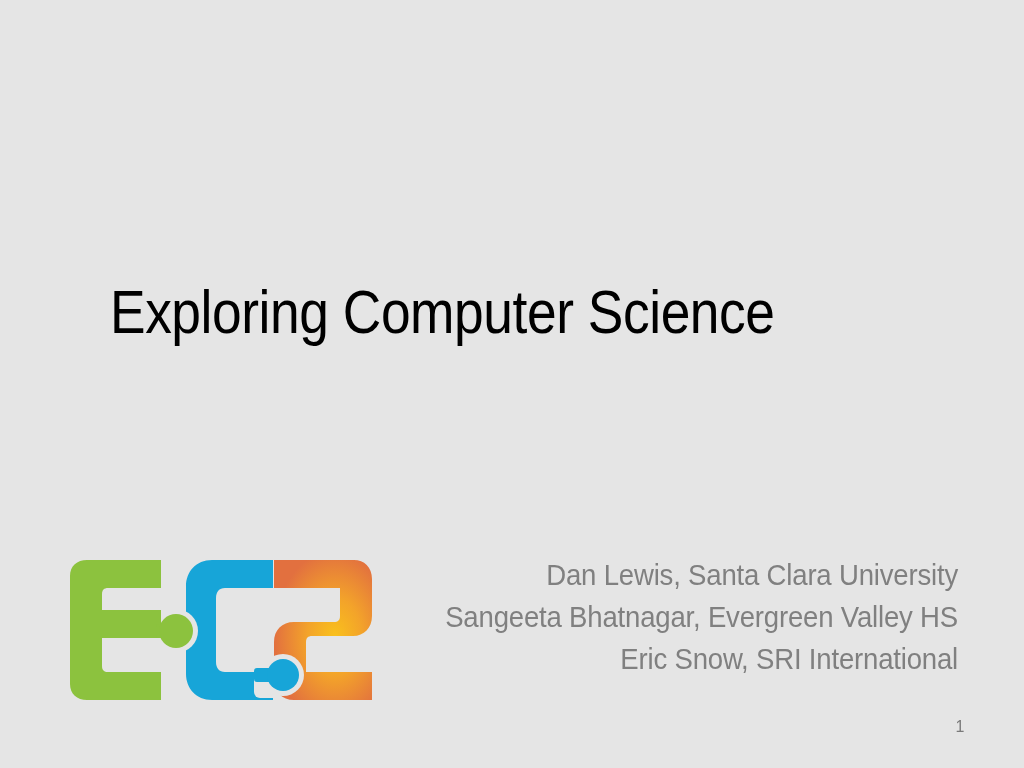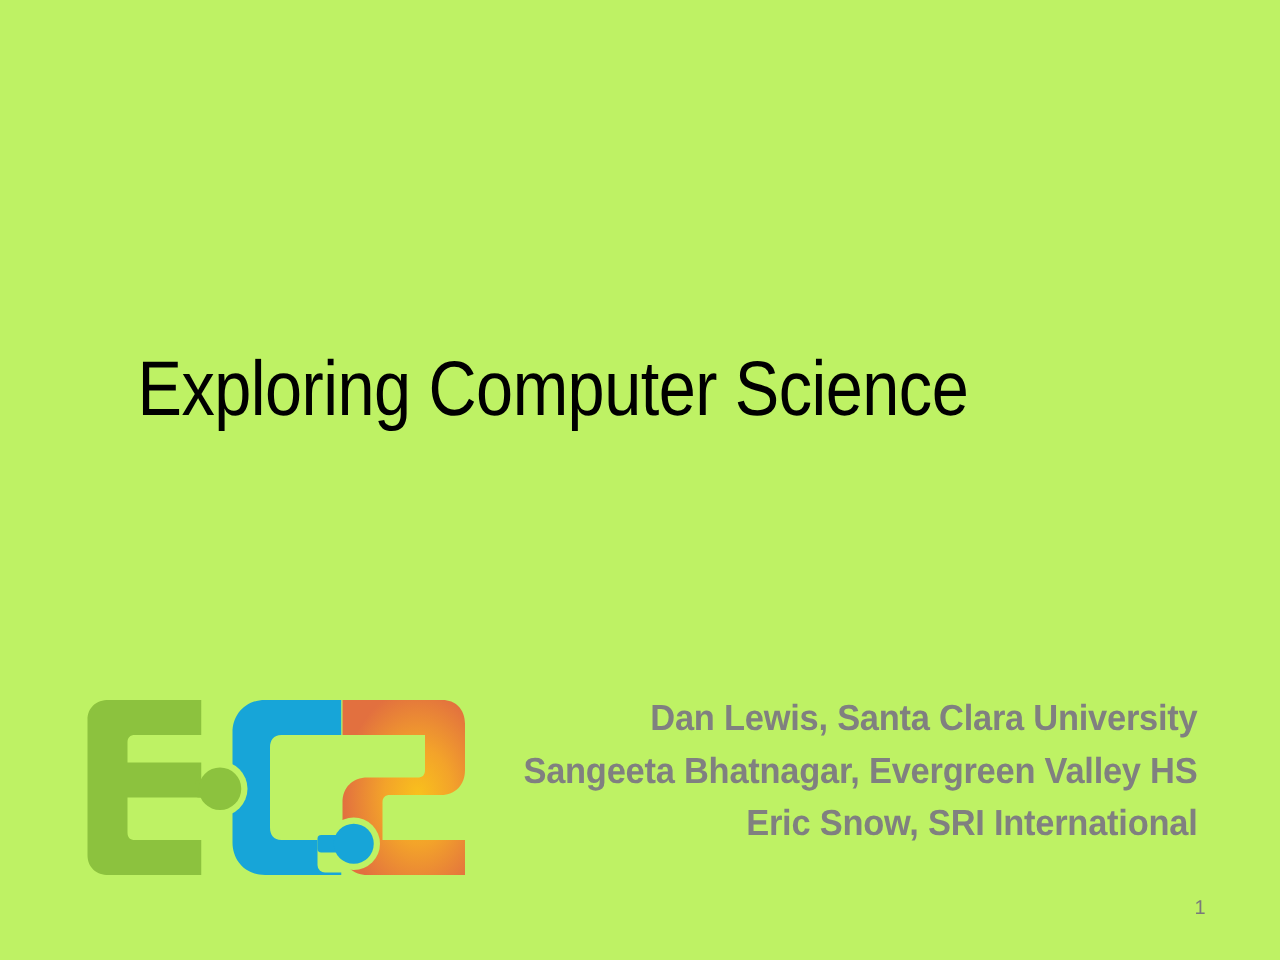--- a/index.html
+++ b/index.html
@@ -8,21 +8,21 @@
     padding: 0;
     background: #ffffff;
   }
   body {
     font-family: "Liberation Sans", sans-serif;
   }
   #slide {
     position: relative;
     width: 1024px;
     height: 768px;
-    background: #bef264;
+    background: #e5e5e5;
     overflow: hidden;
   }
 
   
   #slide-title {
     position: absolute;
     left: 110px;
     top: 278px;
     width: 800px;
     font-family: "Liberation Sans", sans-serif;
@@ -39,21 +39,21 @@
   
   #authors {
     position: absolute;
     right: 66px;
     top: 554px;
     width: 600px;
     text-align: right;
     color: #808080;
     font-family: "Liberation Sans", sans-serif;
     font-size: 29px;
-    font-weight: 700;
+    font-weight: 400;
     line-height: 42px;
     letter-spacing: -0.2px;
   }
   #authors .author-line {
     display: block;
     white-space: nowrap;
     transform: scaleX(0.95);
     transform-origin: right center;
   }
 

